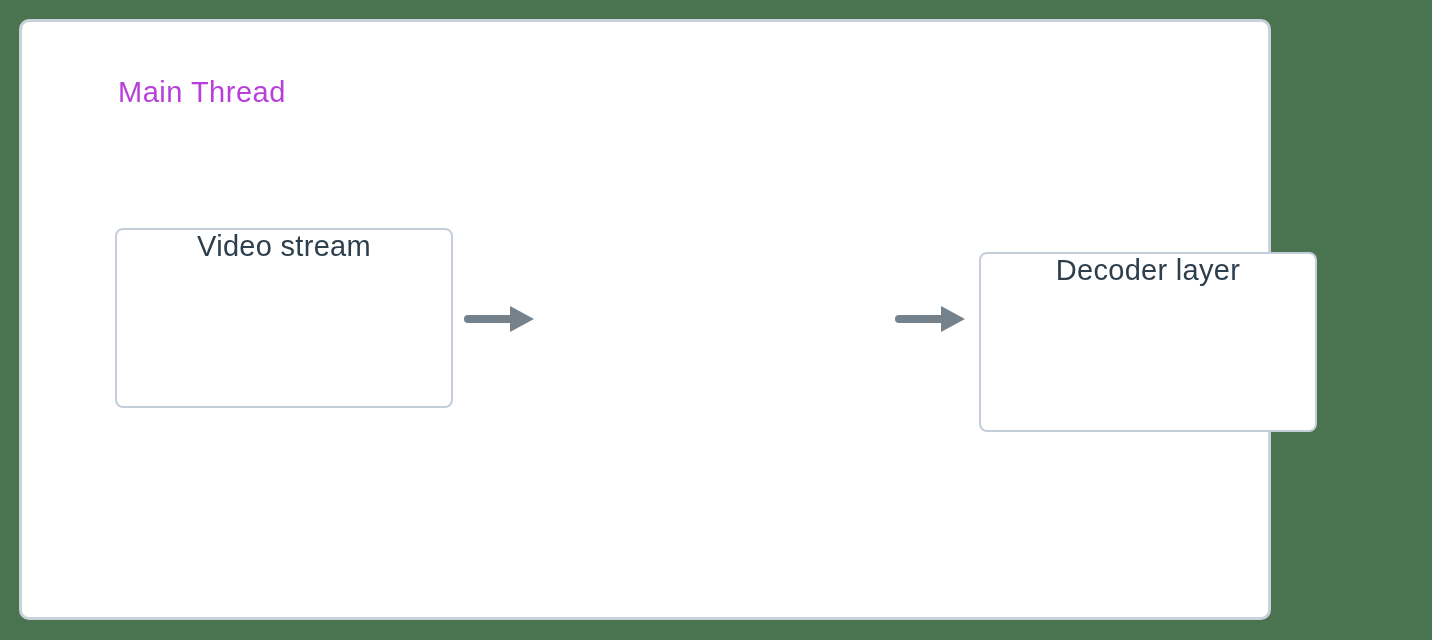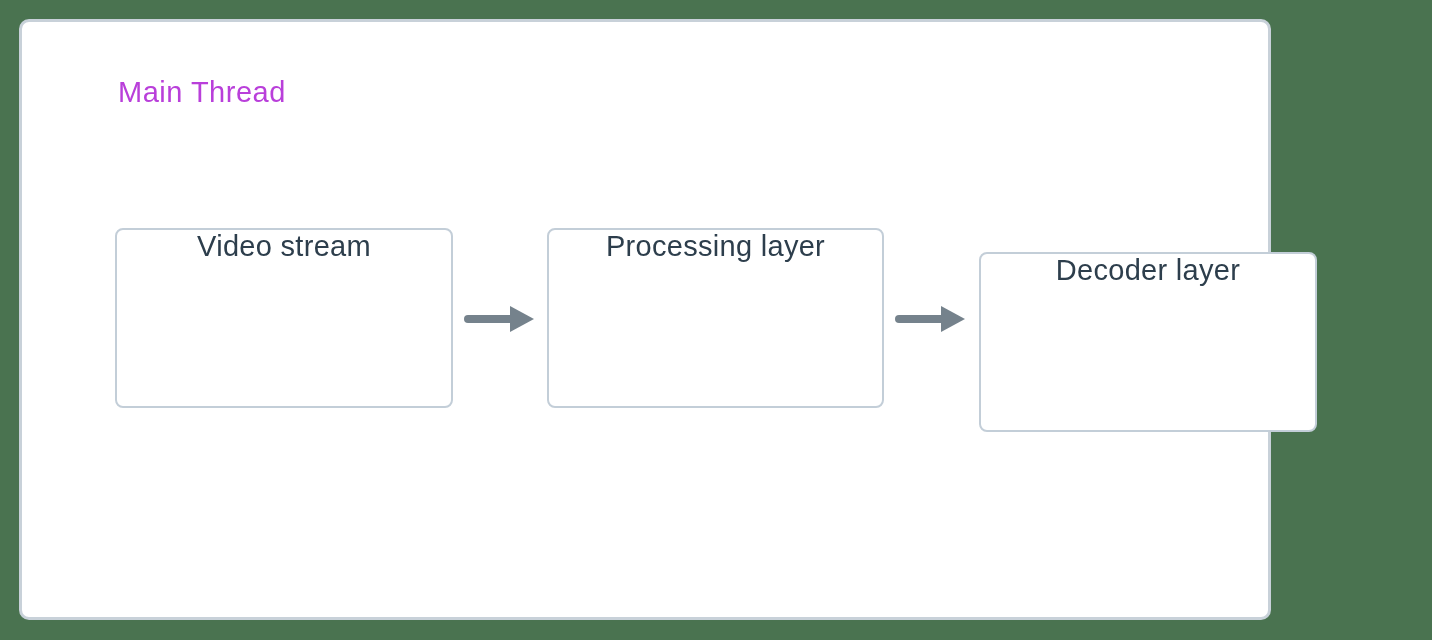--- a/index.html
+++ b/index.html
@@ -74,23 +74,20 @@
 
   <div class="node node-1">
     <span>Video stream</span>
   </div>
 
   <svg class="arrow arrow-1" viewBox="0 0 72 28" aria-hidden="true">
     <line x1="5" y1="14" x2="48" y2="14" stroke="currentColor" stroke-width="8" stroke-linecap="round"></line>
     <polygon points="47,1 71,14 47,27" fill="currentColor"></polygon>
   </svg>
 
-  <div class="node node-2">
-    <span>Processing layer</span>
-  </div>
 
   <svg class="arrow arrow-2" viewBox="0 0 72 28" aria-hidden="true">
     <line x1="5" y1="14" x2="48" y2="14" stroke="currentColor" stroke-width="8" stroke-linecap="round"></line>
     <polygon points="47,1 71,14 47,27" fill="currentColor"></polygon>
   </svg>
 
   <div class="node node-3">
     <span>Decoder layer</span>
   </div>
 </div>

